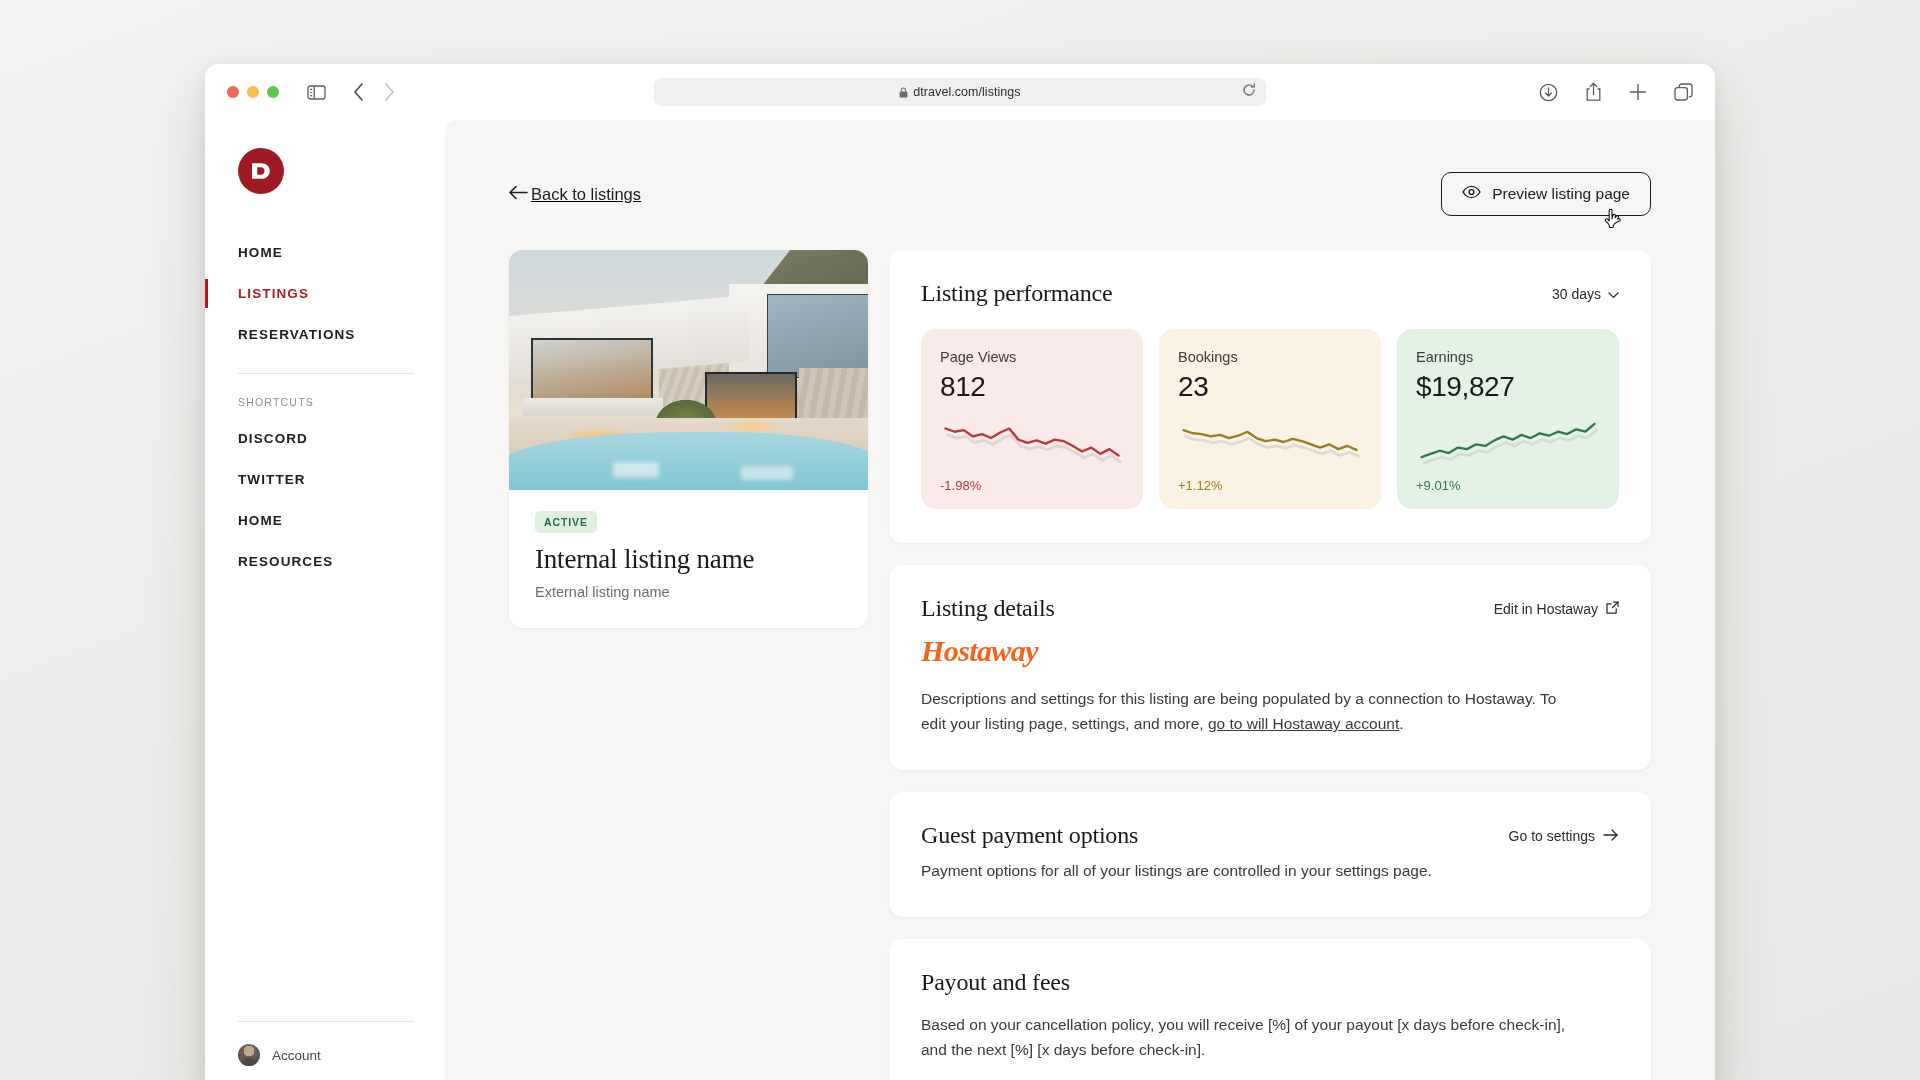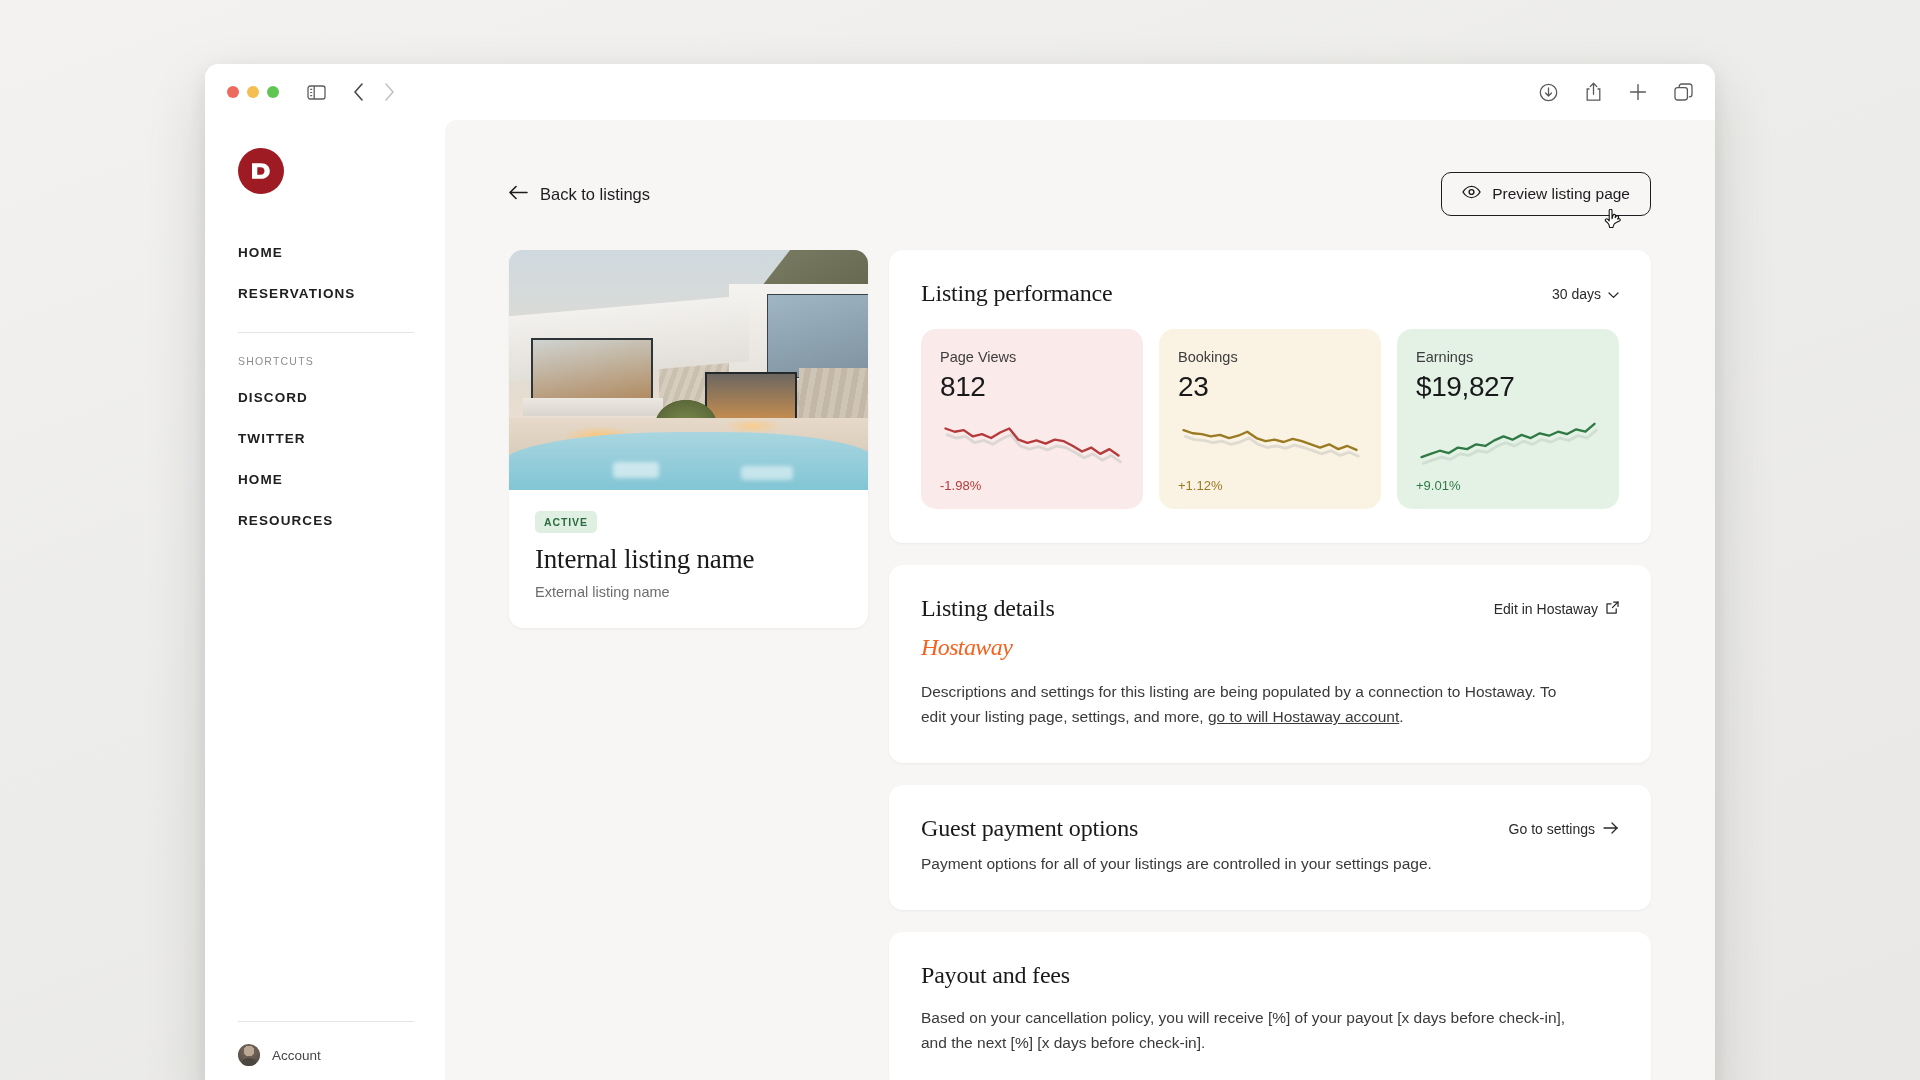--- a/index.html
+++ b/index.html
@@ -78,21 +78,21 @@
   }
   #avatar::after{ content:""; position:absolute; left:4px; right:4px; bottom:0; height:8px; background:#4c4641; border-radius:50% 50% 0 0;}
   #account-label{ font-size:13.5px; color:#46464a; }
 
   
   #main-scroll{
     flex:1; background:#f7f6f5; border-radius:12px 0 0 0;
     padding:52px 64px 0 64px; overflow:hidden; position:relative;
   }
   #main-header{ display:flex; align-items:center; justify-content:space-between; margin-bottom:34px; }
-  #back-link{ display:flex; align-items:center; gap:12px; cursor:pointer; }
+  #back-link{ display:flex; align-items:center; gap:3px; cursor:pointer;text-decoration:underline; }
   #back-label{ font-size:16.5px; color:#1d1d1f; }
   #preview-btn{
     display:flex;align-items:center;gap:11px; border:1px solid #1d1d1f; border-radius:10px;
     padding:12px 20px; background:transparent; cursor:pointer; position:relative;
   }
   #preview-label{ font-size:15.5px; color:#1d1d1f; }
   #cursor-pointer{ position:absolute; right:28px; bottom:-22px; pointer-events:none; }
 
   #content-grid{ display:flex; gap:21px; align-items:flex-start; }
   #left-col{ width:359px; flex:0 0 359px; }
@@ -151,22 +151,22 @@
     display:flex; flex-direction:column; }
   .metric-label{ font-size:14.5px; color:#3d3d3f; margin-bottom:6px; }
   .metric-value{ font-size:28px; color:#19191b; font-weight:400; letter-spacing:-.4px; }
   .metric-spark{ flex:1; display:flex; align-items:center; margin:4px 0 2px; }
   .metric-delta{ font-size:13px; font-weight:500; }
   #metric-pageviews{ background:#fbeaea; } #metric-pageviews .metric-delta{ color:#b33b3b; }
   #metric-bookings{ background:#faf3e3; } #metric-bookings .metric-delta{ color:#9a7a22; }
   #metric-earnings{ background:#e4f2e6; } #metric-earnings .metric-delta{ color:#2f7a44; }
 
   #hostaway-logo{
-    font-family:"Liberation Serif", serif; font-style:italic; font-weight:400;
-    font-size:24px; color:#f4621f; letter-spacing:-.6px; margin:12px 0 18px;
+    font-family:"Liberation Serif", serif; font-style:italic; font-weight:700;
+    font-size:30px; color:#f4621f; letter-spacing:-.6px; margin:12px 0 18px;
   }
   .body-text{ font-size:15.5px; line-height:1.62; color:#3a3a3c; max-width:660px; }
   .inline-link{ color:#3a3a3c; text-decoration:underline; cursor:pointer; }
 </style>
 </head>
 <body>
 
 <div id="browser-window">
 
   <div id="browser-toolbar">
@@ -190,20 +190,44 @@
       <svg width="11" height="18" viewBox="0 0 11 18" fill="none">
         <path d="M9 1L2 9l7 8" stroke="#4a4a4d" stroke-width="1.6" stroke-linecap="round" stroke-linejoin="round"></path>
       </svg>
     </span>
     <span class="tb-icon" id="nav-forward">
       <svg width="11" height="18" viewBox="0 0 11 18" fill="none">
         <path d="M2 1l7 8-7 8" stroke="#c2c2c4" stroke-width="1.6" stroke-linecap="round" stroke-linejoin="round"></path>
       </svg>
     </span>
 
+    <div id="url-zone">
+      <span id="shield-icon">
+        <svg width="15" height="18" viewBox="0 0 15 18" fill="none">
+          <path d="M7.5 1L14 3.4v5.1c0 4.1-2.7 7.3-6.5 8.5C3.7 15.8 1 12.6 1 8.5V3.4L7.5 1z" fill="#fff" stroke="#5d5d60" stroke-width="1.3"></path>
+          <path d="M7.5 1.6v14.8C4 15.2 1.6 12.3 1.6 8.5V3.8L7.5 1.6z" fill="#5d5d60"></path>
+        </svg>
+      </span>
+
+      <div id="address-bar">
+        <span id="lock-icon">
+          <svg width="9" height="11" viewBox="0 0 9 11" fill="none">
+            <rect x=".6" y="4.4" width="7.8" height="6.1" rx="1.2" fill="#6d6d70"></rect>
+            <path d="M2.4 4.4V3.1a2.1 2.1 0 014.2 0v1.3" stroke="#6d6d70" stroke-width="1.1"></path>
+          </svg>
+        </span>
+        <span id="url-text">dtravel.com/listings</span>
+        <span id="reload-btn">
+          <svg width="14" height="14" viewBox="0 0 14 14" fill="none">
+            <path d="M12 7a5 5 0 11-1.6-3.7" stroke="#6a6a6c" stroke-width="1.3" stroke-linecap="round"></path>
+            <path d="M12.3 1v2.9H9.4" stroke="#6a6a6c" stroke-width="1.3" stroke-linecap="round" stroke-linejoin="round"></path>
+          </svg>
+        </span>
+      </div>
+    </div>
 
     <div id="toolbar-right">
       <span class="tb-icon">
         <svg width="19" height="19" viewBox="0 0 19 19" fill="none">
           <circle cx="9.5" cy="9.5" r="8.2" stroke="#5a5a5d" stroke-width="1.3"></circle>
           <path d="M9.5 5v8m0 0l-3-3m3 3l3-3" stroke="#5a5a5d" stroke-width="1.3" stroke-linecap="round" stroke-linejoin="round"></path>
         </svg>
       </span>
       <span class="tb-icon">
         <svg width="17" height="20" viewBox="0 0 17 20" fill="none">
@@ -228,20 +252,21 @@
   <div id="app-body">
 
     <div id="app-sidebar">
       <div id="brand-logo">
         <svg width="22" height="18" viewBox="0 0 22 18">
           <path d="M2 1.2h9.2c5.1 0 8.6 3.2 8.6 7.8s-3.5 7.8-8.6 7.8H2V1.2zm5.3 4v7.6h3.4c2.3 0 3.8-1.5 3.8-3.8S13 5.2 10.7 5.2H7.3z" fill="#ffffff"></path>
         </svg>
       </div>
 
       <a class="nav-item">HOME</a>
+      <a class="nav-item active">LISTINGS</a>
       <a class="nav-item">RESERVATIONS</a>
 
       <div class="nav-divider"></div>
 
       <div class="nav-label">SHORTCUTS</div>
 
       <a class="nav-item">DISCORD</a>
       <a class="nav-item">TWITTER</a>
       <a class="nav-item">HOME</a>
       <a class="nav-item">RESOURCES</a>

